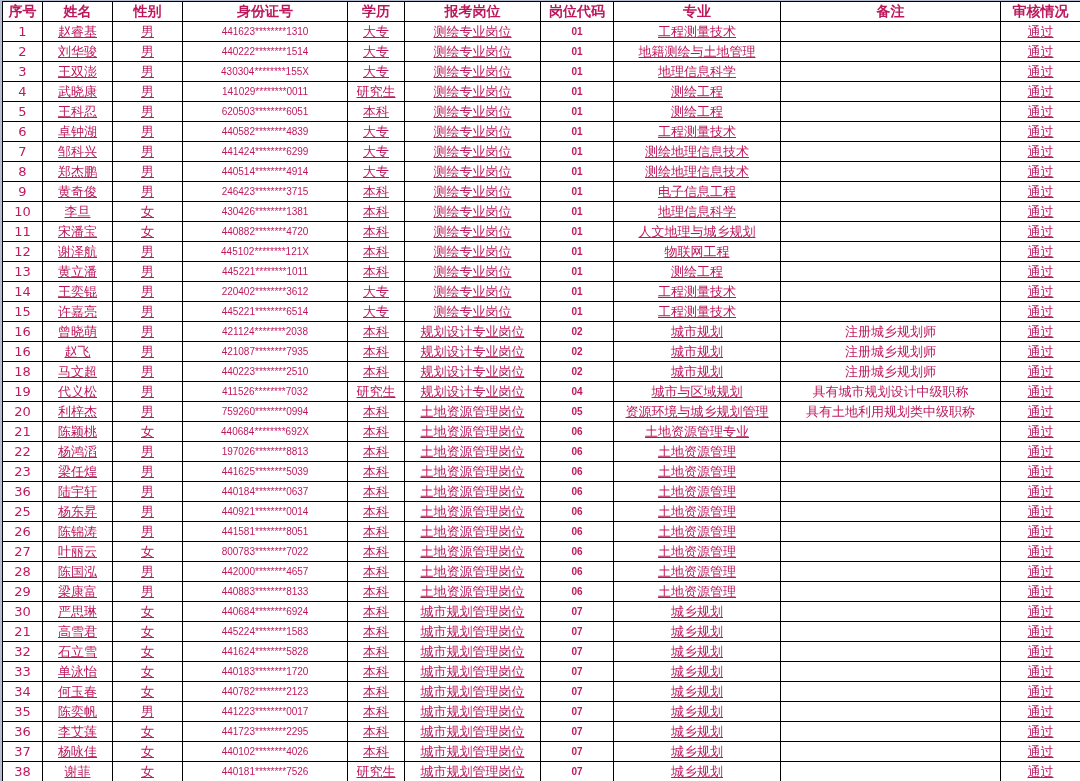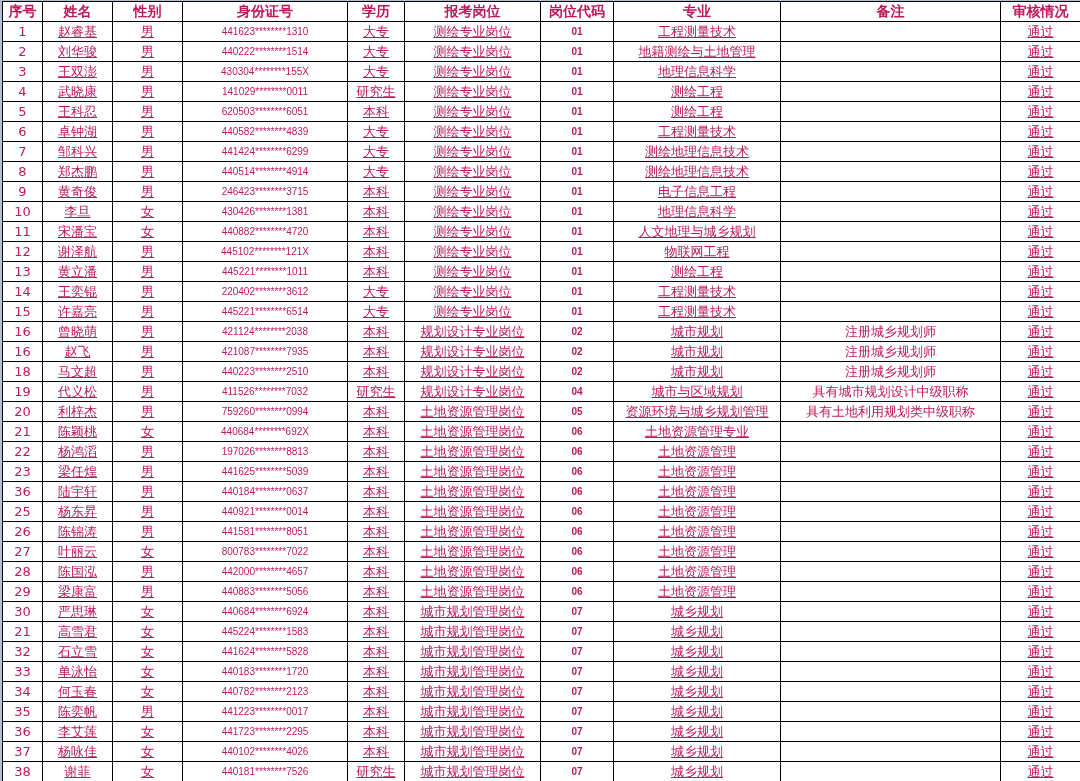--- a/index.html
+++ b/index.html
@@ -397,21 +397,21 @@
         <td class="u"><span>土地资源管理岗位</span></td>
         <td class="code"><span>06</span></td>
         <td class="u"><span>土地资源管理</span></td>
         <td><span></span></td>
         <td class="u"><span>通过</span></td>
       </tr>
       <tr>
         <td class="seq"><span>29</span></td>
         <td class="u"><span>梁康富</span></td>
         <td class="u"><span>男</span></td>
-        <td class="id"><span>440883********5056</span></td>
+        <td class="id"><span>440883********8133</span></td>
         <td class="u"><span>本科</span></td>
         <td class="u"><span>土地资源管理岗位</span></td>
         <td class="code"><span>06</span></td>
         <td class="u"><span>土地资源管理</span></td>
         <td><span></span></td>
         <td class="u"><span>通过</span></td>
       </tr>
       <tr>
         <td class="seq"><span>30</span></td>
         <td class="u"><span>严思琳</span></td>

